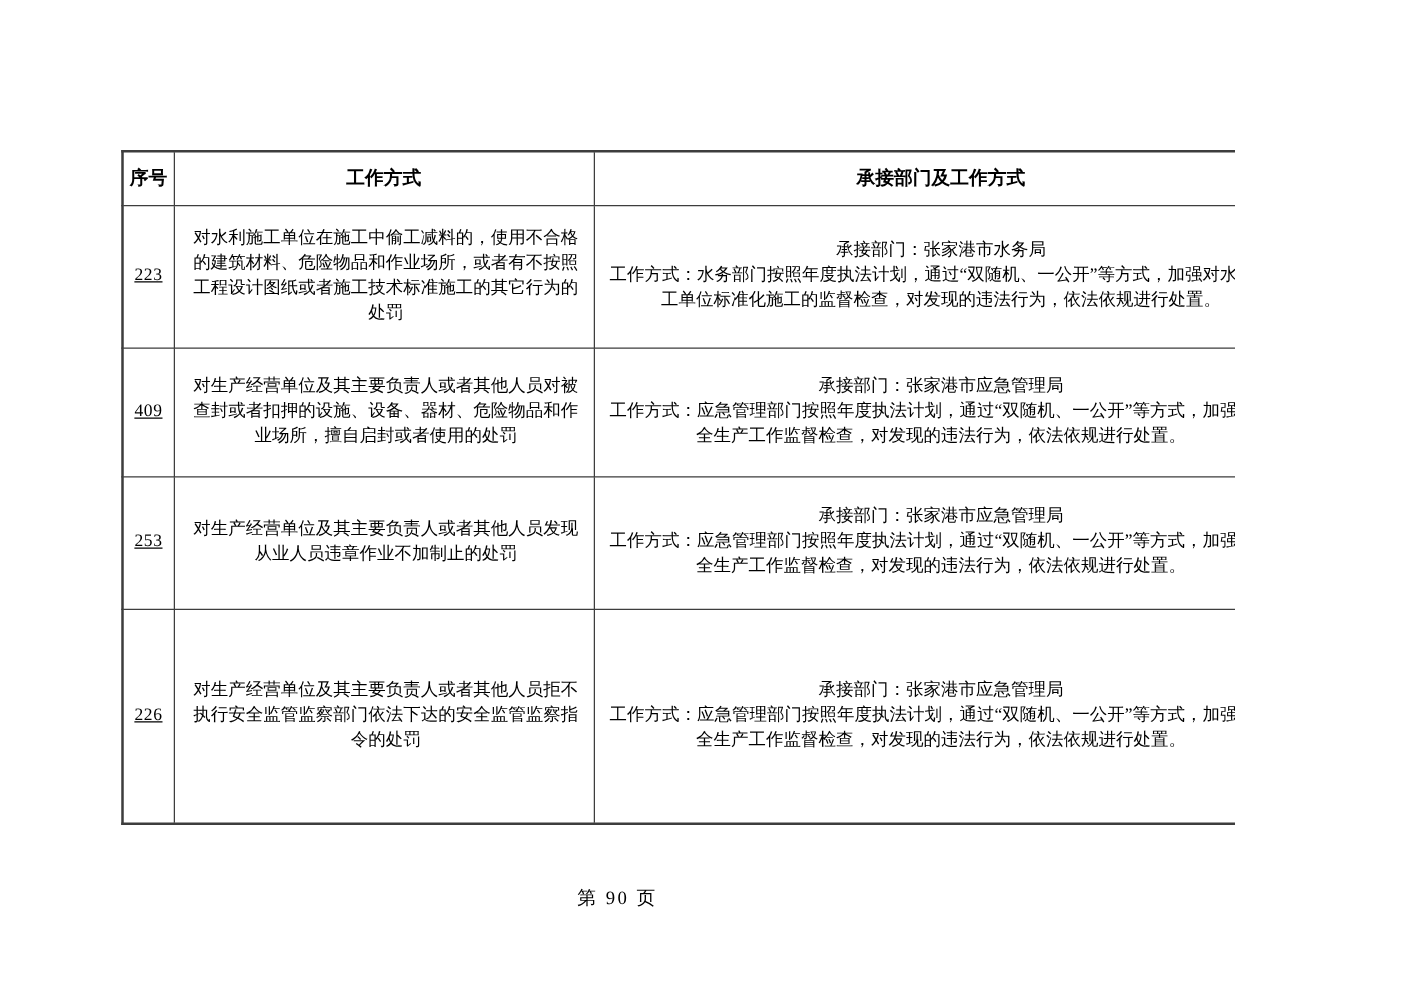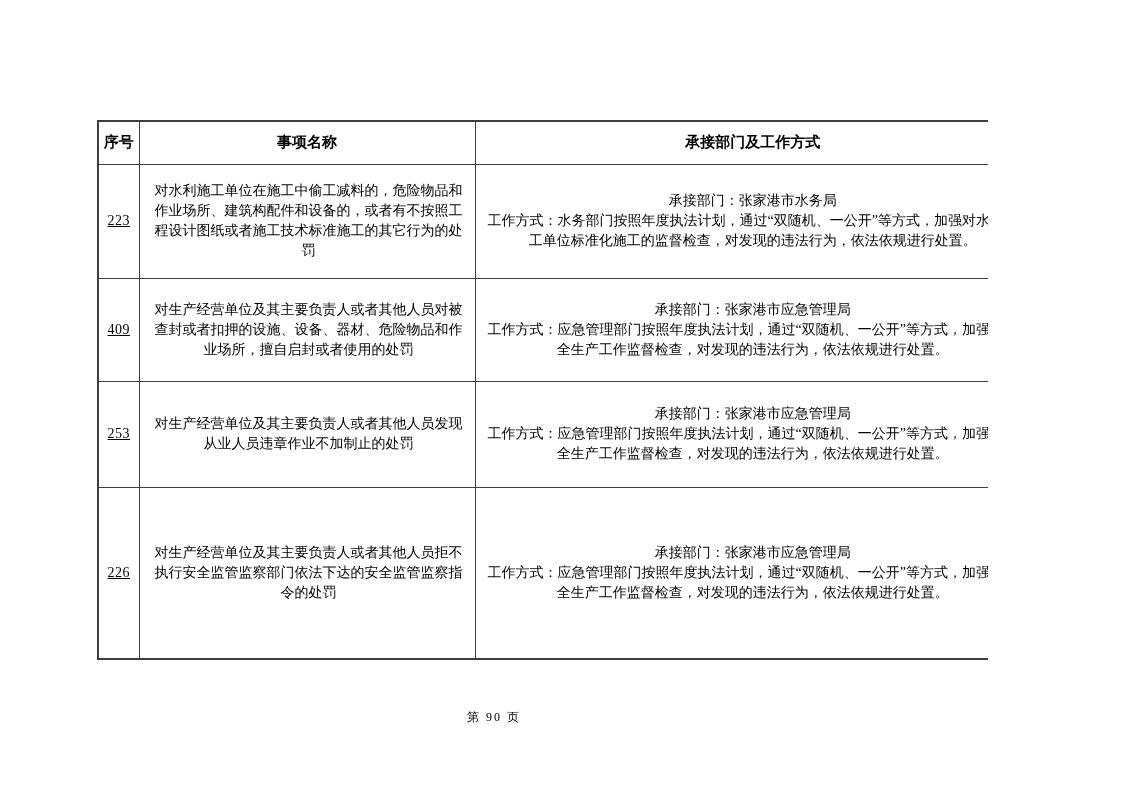--- a/index.html
+++ b/index.html
@@ -63,46 +63,46 @@
   tr.row-0 { height: 114px; }
   tr.row-1 { height: 103px; }
   tr.row-2 { height: 106px; }
   tr.row-3 { height: 172px; }
   .footer {
     position: absolute;
     left: 0;
     top: 709px;
     width: 100%;
     text-align: center;
-    font-size: 12px;
+    font-size: 15px;
     letter-spacing: 2px;
   }
 </style>
 </head>
 <body>
 
 <div class="page">
 
   <table class="doc-table">
     <colgroup>
       <col style="width:41px">
       <col style="width:336px">
       <col style="width:556px">
     </colgroup>
     <thead>
       <tr class="header-row">
         <th>序号</th>
-        <th>事项名称</th>
+        <th>工作方式</th>
         <th>承接部门及工作方式</th>
       </tr>
     </thead>
     <tbody>
       <tr class="row-0">
         <td class="cell-no">223</td>
-        <td class="cell-item">对水利施工单位在施工中偷工减料的，危险物品和作业场所、建筑构配件和设备的，或者有不按照工程设计图纸或者施工技术标准施工的其它行为的处罚</td>
+        <td class="cell-item">对水利施工单位在施工中偷工减料的，使用不合格的建筑材料、危险物品和作业场所，或者有不按照工程设计图纸或者施工技术标准施工的其它行为的处罚</td>
         <td class="cell-dept">
           <div>承接部门：张家港市水务局</div>
           <div>工作方式：水务部门按照年度执法计划，通过“双随机、一公开”等方式，加强对水利施工单位标准化施工的监督检查，对发现的违法行为，依法依规进行处置。</div>
         </td>
       </tr>
       <tr class="row-1">
         <td class="cell-no">409</td>
         <td class="cell-item">对生产经营单位及其主要负责人或者其他人员对被查封或者扣押的设施、设备、器材、危险物品和作业场所，擅自启封或者使用的处罚</td>
         <td class="cell-dept">
           <div>承接部门：张家港市应急管理局</div>

